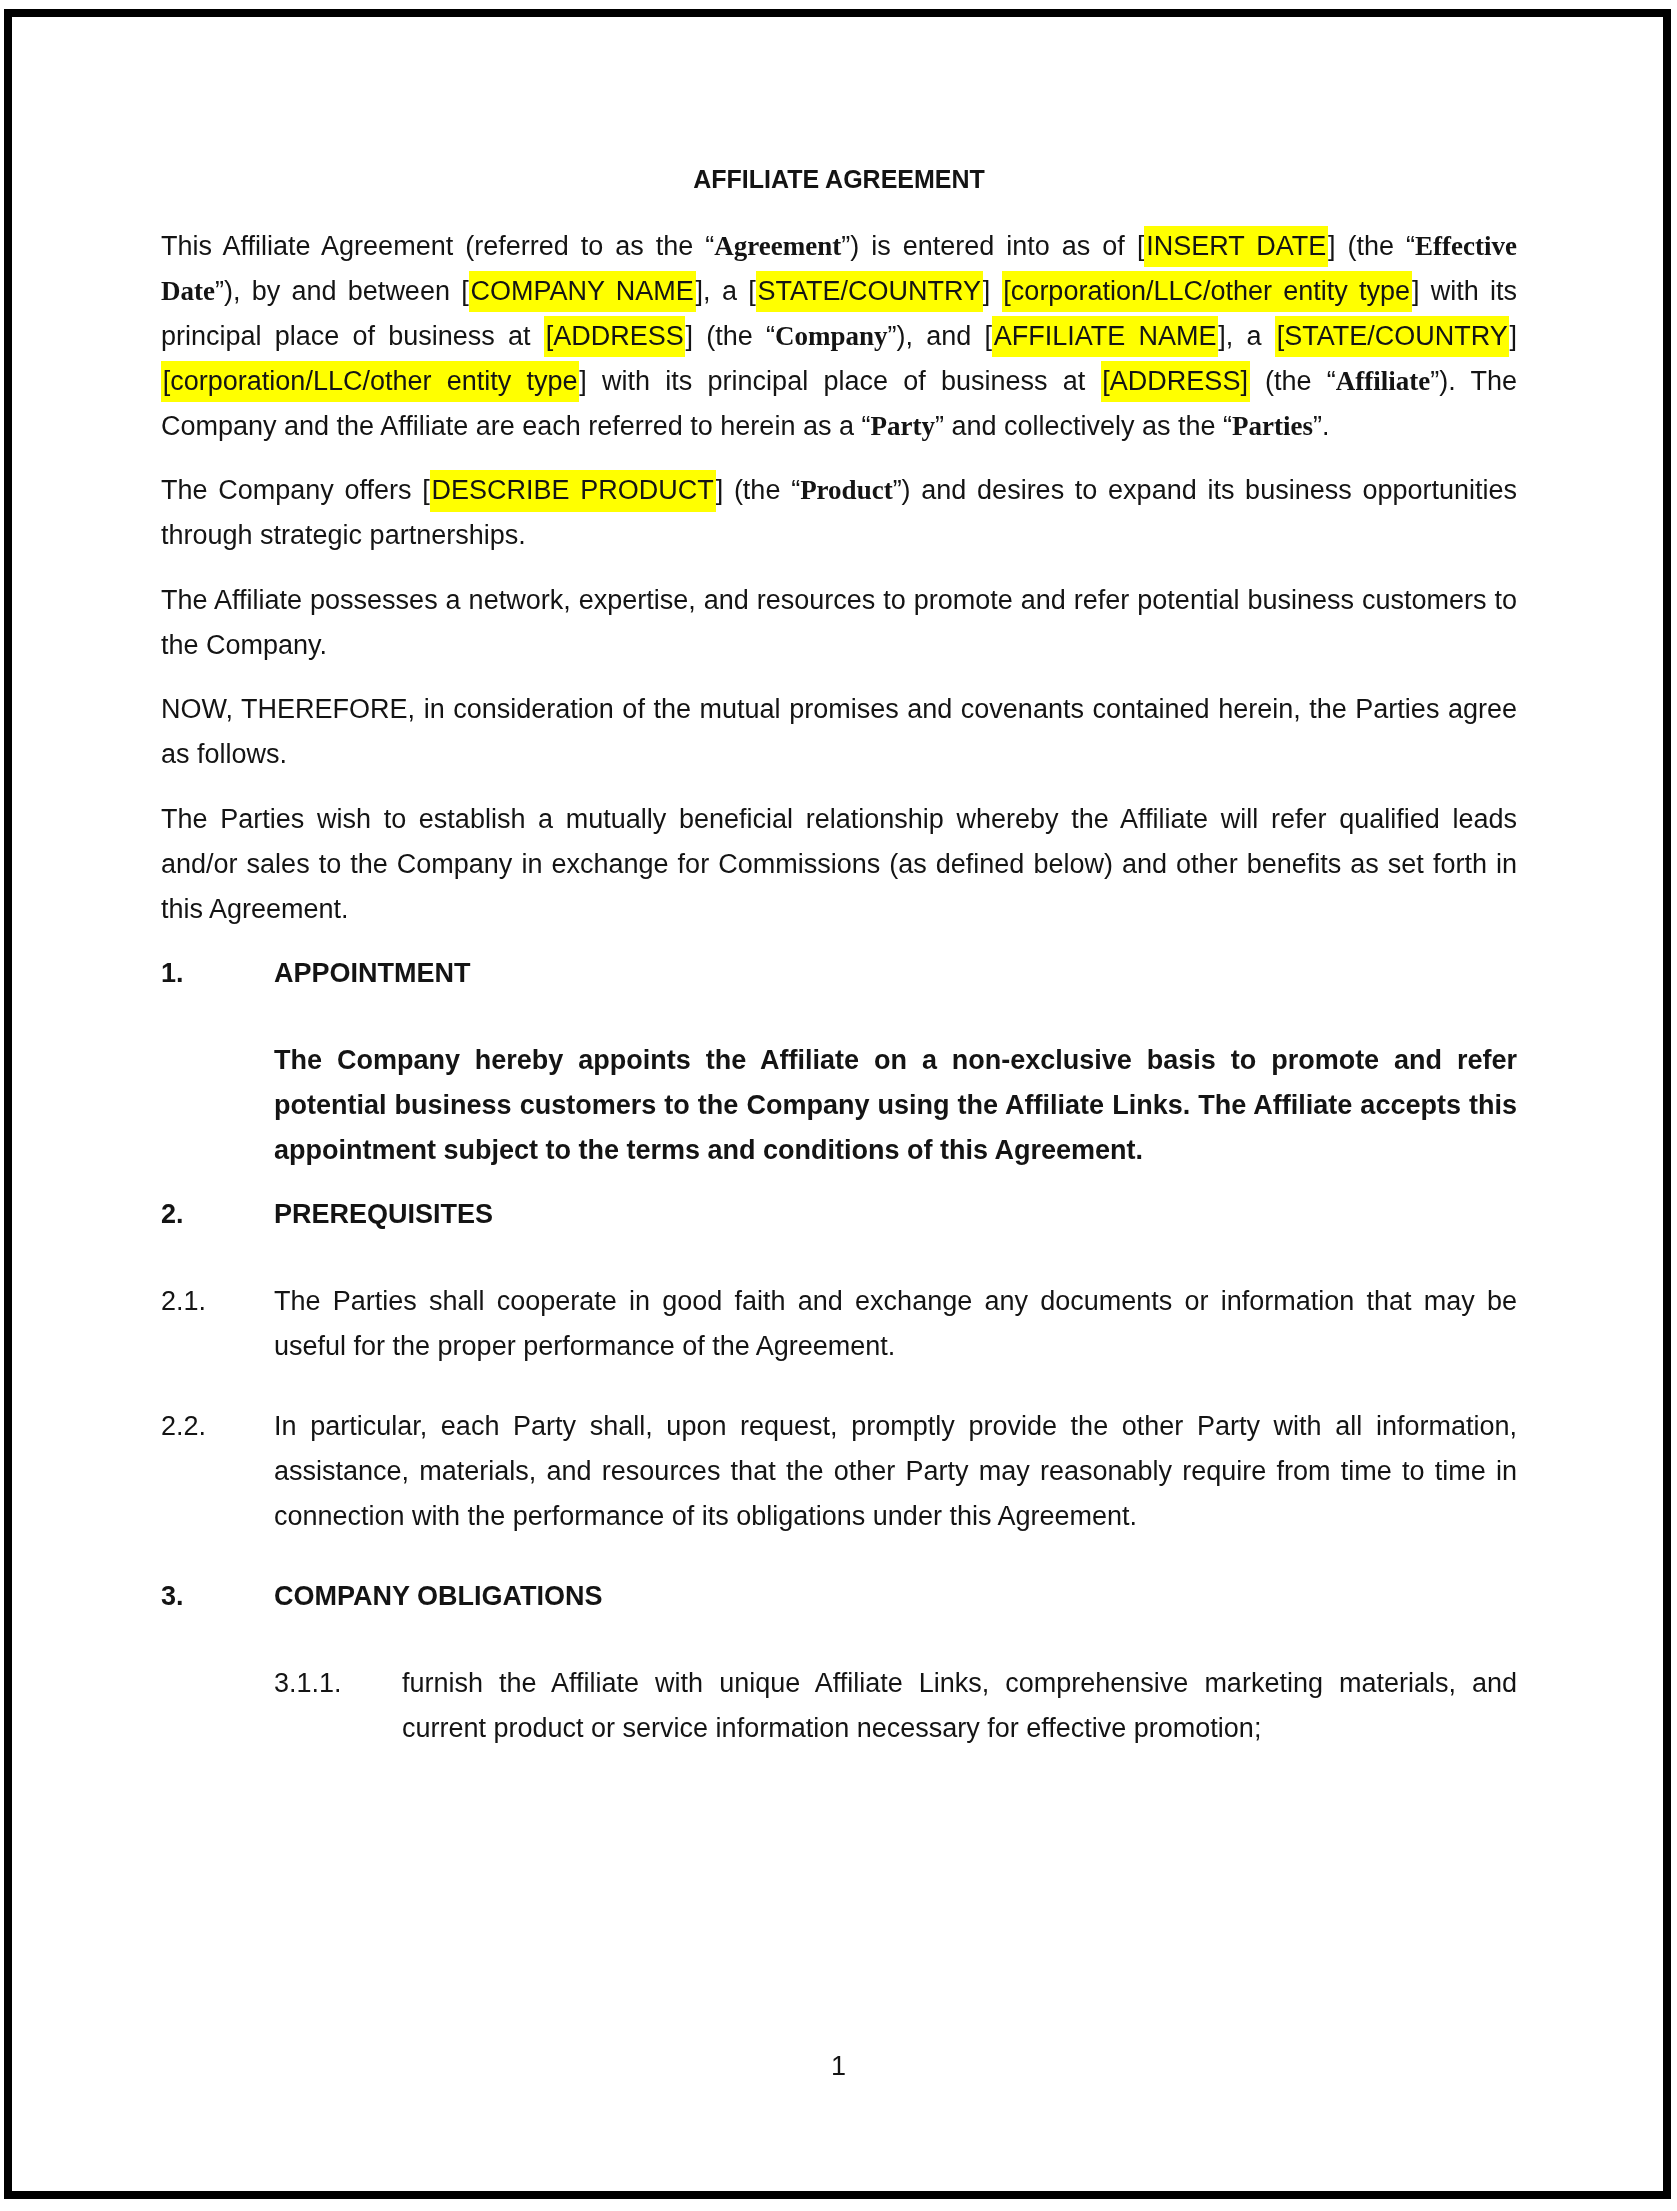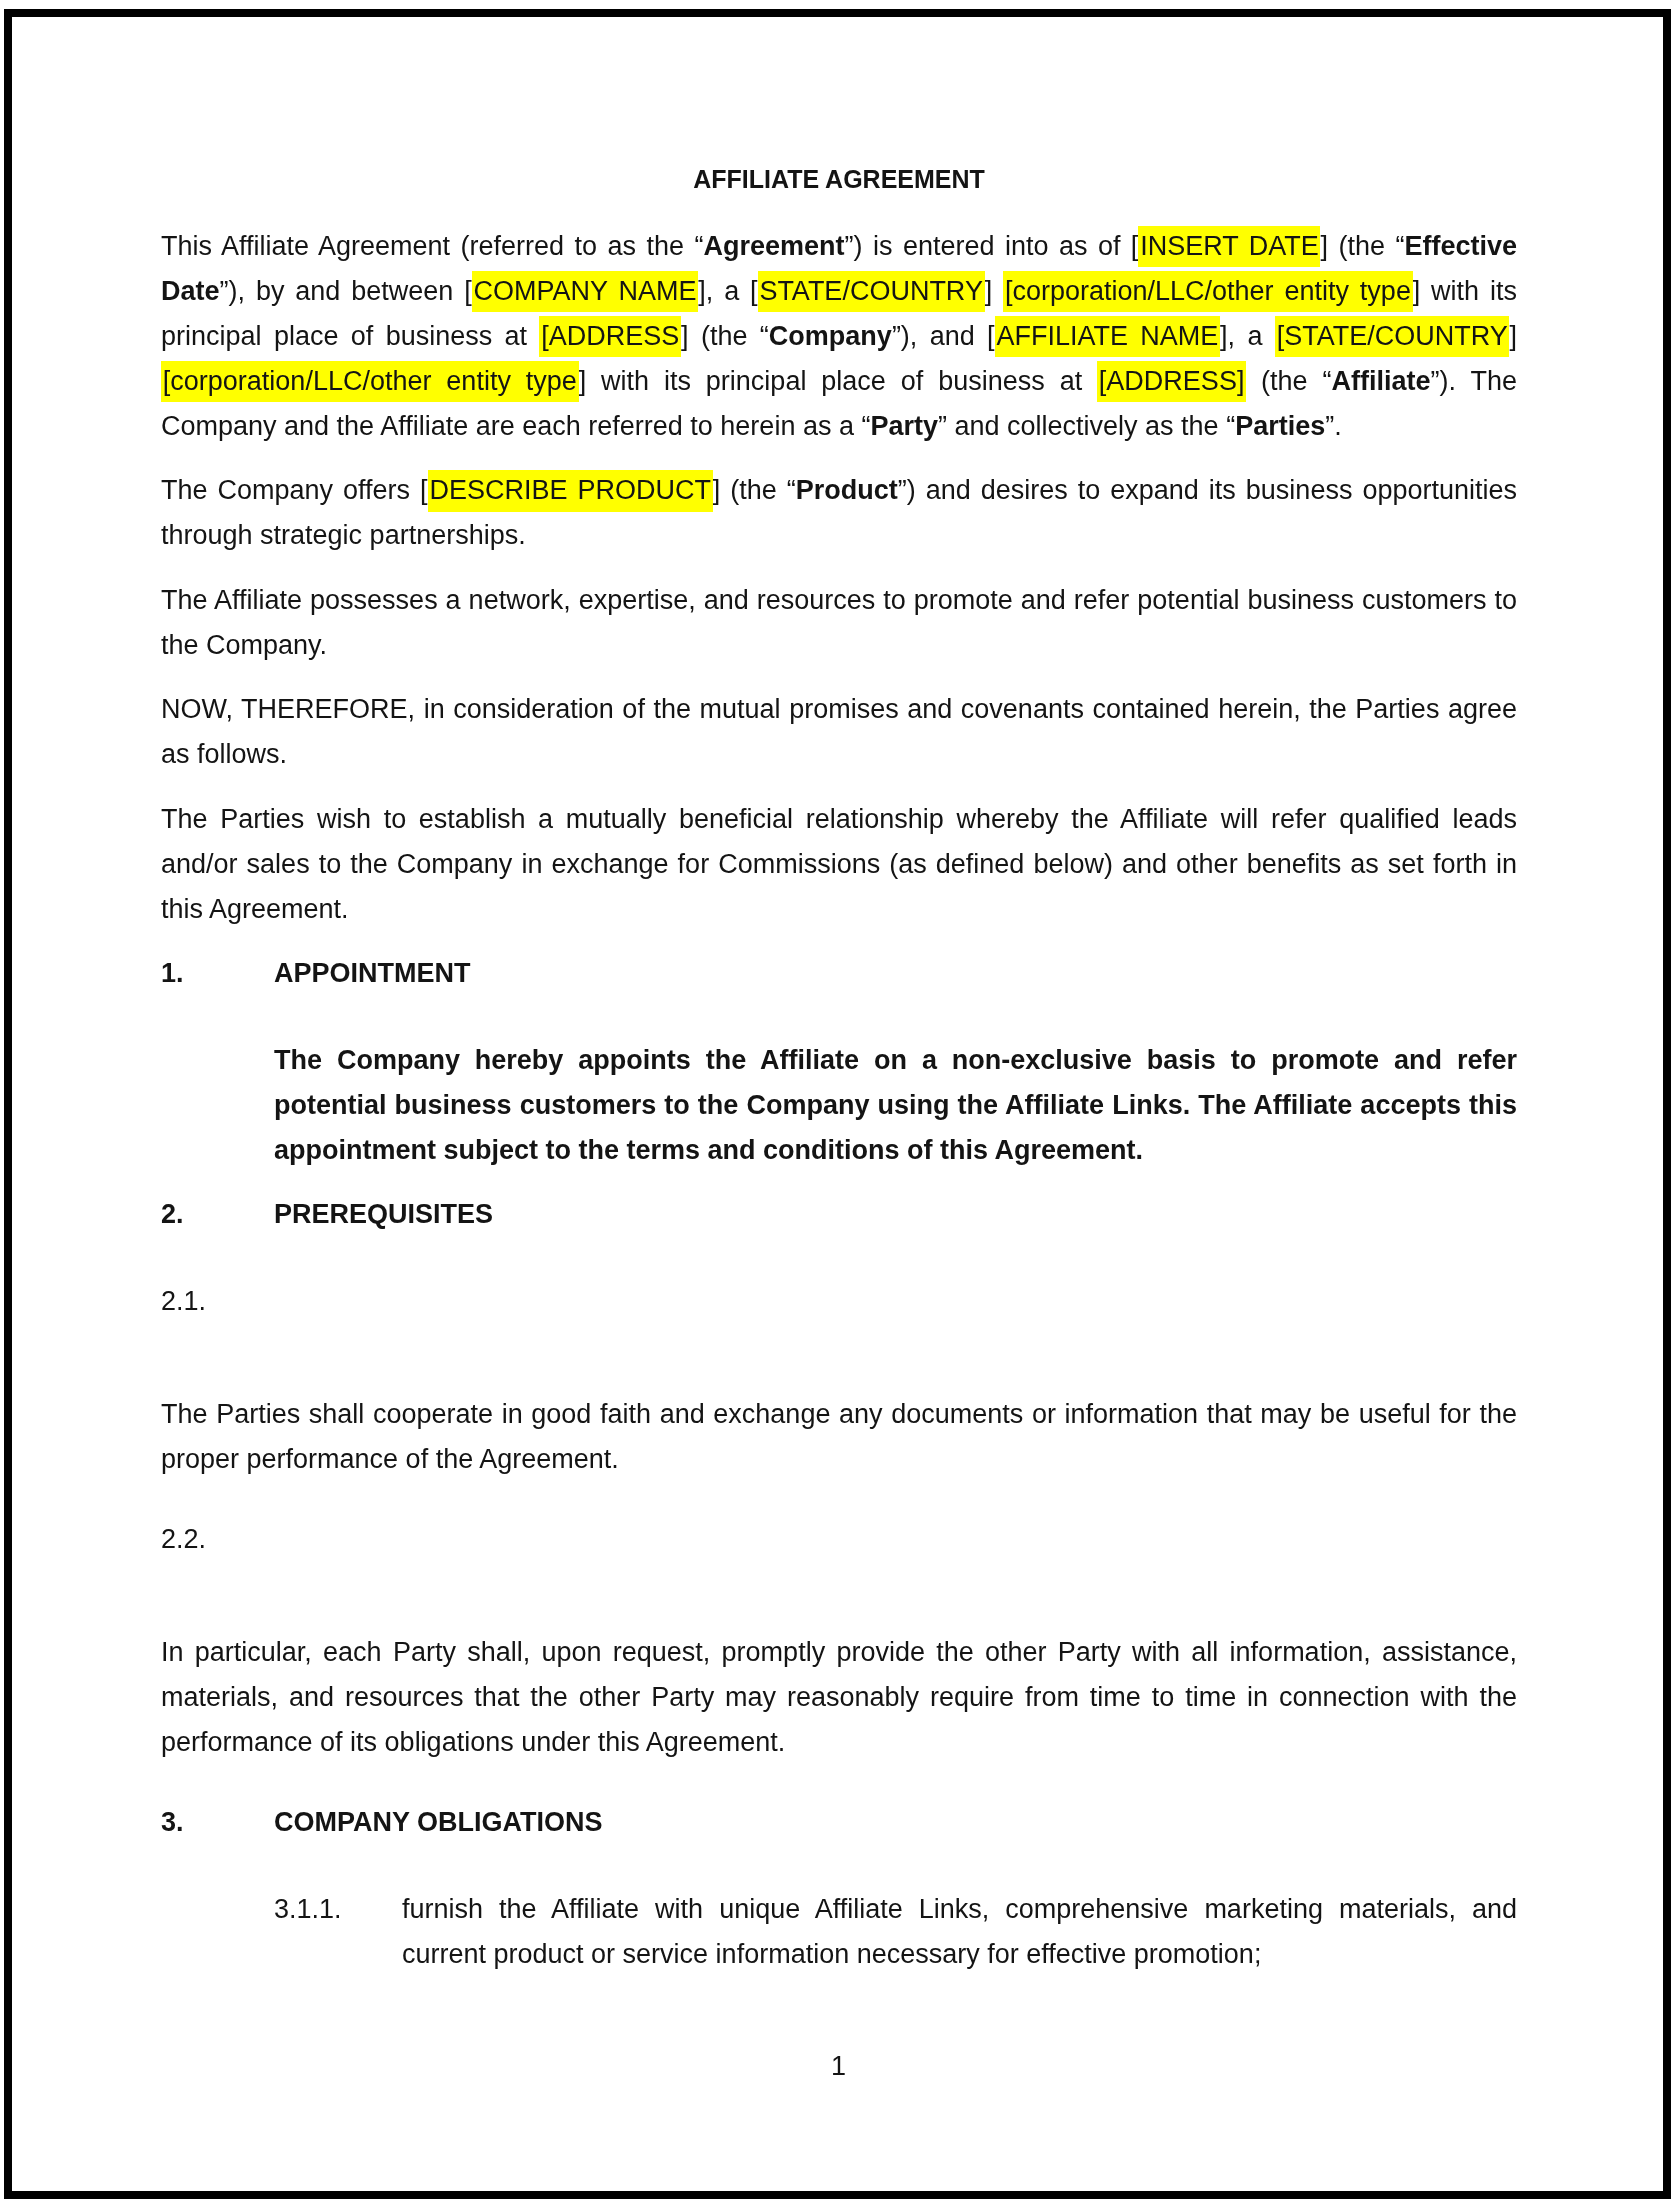--- a/index.html
+++ b/index.html
@@ -27,31 +27,31 @@
   }
   .title {
     font-weight: bold;
     font-size: 25px;
     text-align: center;
     margin: 0 0 22px 0;
   }
   .b-p  { text-align: justify; margin: 0 0 19.4px 0; }
   .b-pi { text-align: justify; margin: 0 0 19.4px 113px; font-weight: bold; }
   .b-h  { display: flex; font-weight: bold; margin: 16px 0 42px 0; }
-  .b-i1 { display: flex; margin: 0 0 35px 0; flex-direction: column; }
+  .b-i1 { display: flex; margin: 0 0 35px 0; }
   .b-i2 { display: flex; margin: 0 0 0 113px; }
   .b-h .num, .b-i1 .num { flex: 0 0 113px; }
   .b-i2 .num { flex: 0 0 128px; }
   .txt { flex: 1 1 auto; }
   .b-i1 .txt, .b-i2 .txt { text-align: justify; }
   .hl {
     background: var(--hl, #ffff00);
     padding: 5.3px 1.8px 6.2px 1.8px;
   }
-  b { font-weight: bold; }
+  b { font-weight: bold; font-family: Liberation Serif, serif; }
   .pagenum {
     position: absolute;
     left: 0; top: 2044px;
     width: 100%;
     text-align: center;
     font-size: 27px;
     line-height: 45px;
     color: var(--ink, #141414);
   }
 </style>

